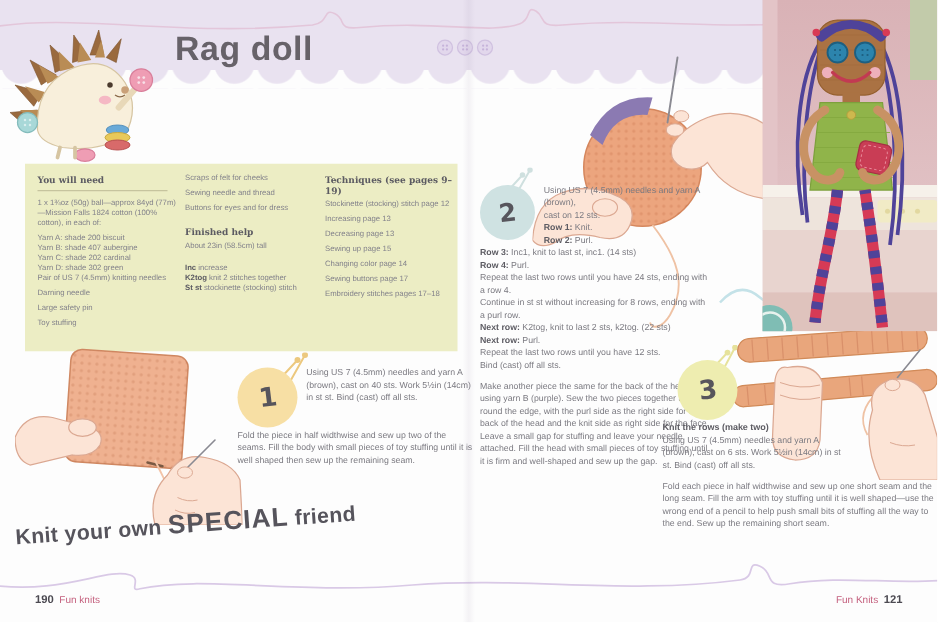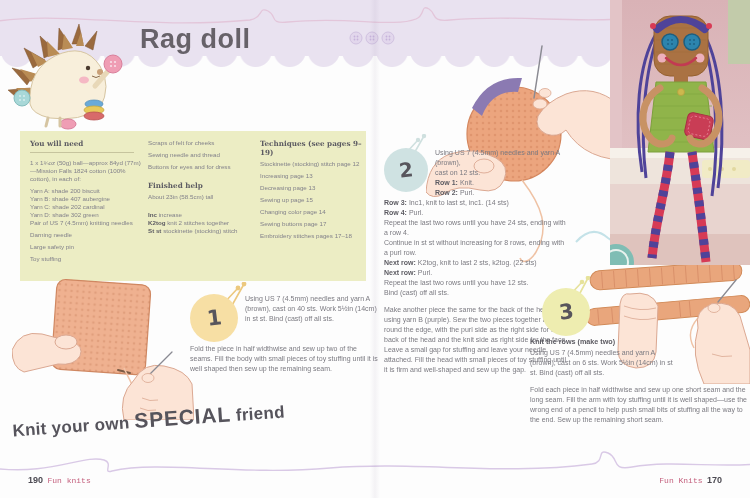--- a/index.html
+++ b/index.html
@@ -59,21 +59,21 @@
   .photo{left:610px;top:0;z-index:5;}
 
   
   .tagline{left:12px;top:406px;width:330px;z-index:4;transform:rotate(-4deg);
     color:#56545c;font-weight:bold;font-size:17px;letter-spacing:.3px;white-space:nowrap;}
   .tagline .emph{font-size:21px;letter-spacing:.8px;}
   .bottom-squiggle{left:0;top:440px;z-index:1;pointer-events:none;}
   .footer-l{left:28px;top:469px;z-index:3;}
   .footer-r{right:28px;top:469px;z-index:3;text-align:right;}
   .pagenum{font-weight:bold;font-size:9px;color:#4c4a52;}
-  .seclabel{font-family:Liberation Mono, monospace;font-size:8px;color:#c4607e;}
+  .seclabel{font-family:Liberation Sans, sans-serif;font-size:8px;color:#c4607e;}
   .gutter{left:370px;top:0;width:10px;height:498px;z-index:6;pointer-events:none;
     background:linear-gradient(90deg,rgba(120,100,140,0),rgba(120,100,140,.07) 50%,rgba(120,100,140,0));}
 </style>
 </head>
 <body>
 
 <div class="spread">
 
   <div class="abs header-band"></div>
   <div class="abs scallops"></div>
@@ -369,17 +369,17 @@
 
   <svg class="abs bottom-squiggle" width="750" height="42" viewBox="0 0 750 42">
     <path d="M-8,28 C50,36 84,14 104,20 C114,23 102,34 112,31 C160,20 240,36 330,28 C420,21 500,36 592,24 C606,22 596,8 608,13 C620,18 610,31 632,27 C672,20 716,28 756,24" fill="none" stroke="#d9c9e6" stroke-width="1.4"></path>
   </svg>
   <div class="abs footer-l">
     <span class="pagenum">190</span>
     <span class="seclabel">Fun knits</span>
   </div>
   <div class="abs footer-r">
     <span class="seclabel">Fun Knits</span>
-    <span class="pagenum">170</span>
+    <span class="pagenum">121</span>
   </div>
 
   <div class="abs gutter"></div>
 </div>
 
 </body></html>

